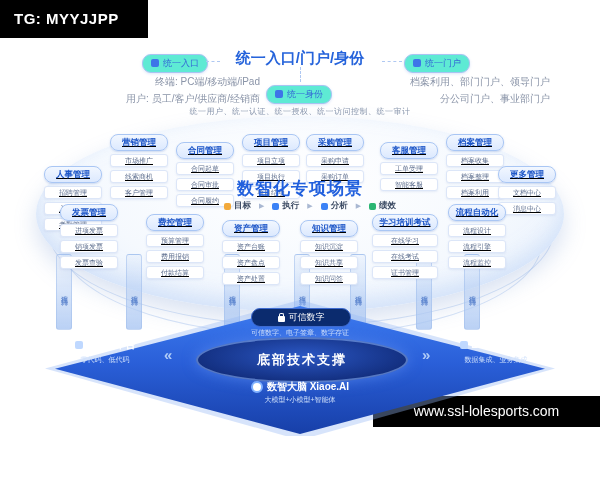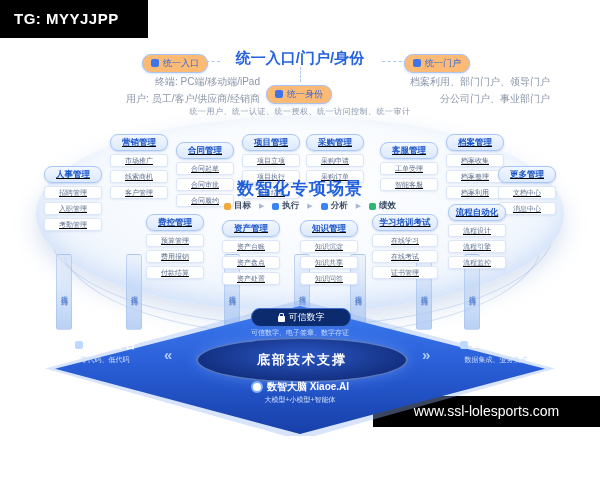--- a/index.html
+++ b/index.html
@@ -8,21 +8,21 @@
   .abs{position:absolute;}
 
   
   .tg-badge{left:0;top:0;width:148px;height:38px;background:#000;color:#fff;font-size:15px;
             font-weight:bold;line-height:38px;padding-left:14px;box-sizing:border-box;letter-spacing:.5px;}
   .url-badge{right:0;bottom:9px;width:227px;height:31px;background:#000;color:#fff;font-size:14px;
              text-align:center;line-height:31px;}
 
   
   .main-title{left:220px;top:49px;width:160px;text-align:center;font-size:15px;font-weight:bold;color:#2563DB;}
-  .pill-badge{height:17px;border:1px solid #A8C4F2;border-radius:9px;background:#fdba74;color:#3468D6;
+  .pill-badge{height:17px;border:1px solid #A8C4F2;border-radius:9px;background:#5eead4;color:#3468D6;
               font-size:9px;display:inline-flex;align-items:center;gap:4px;padding:0 8px;
               box-shadow:0 1px 3px rgba(60,110,220,.18);white-space:nowrap;}
   .pill-ico{width:8px;height:8px;background:#3E74E8;border-radius:2px;flex:0 0 auto;}
   .side-note{font-size:10px;color:#8A94A8;line-height:1.7;text-align:right;}
   .identity-line{left:100px;top:106px;width:400px;text-align:center;font-size:8px;color:#8A97AD;letter-spacing:.5px;}
   .dash-h{border-top:1px dashed #AFC8F2;height:0;}
   .dash-v{border-left:1px dashed #AFC8F2;width:0;}
 
   
   .stage-ring{border-radius:50%;border:1px solid rgba(165,192,238,.45);z-index:0;}
@@ -203,20 +203,28 @@
         <i class="step-dot" style="background: rgb(59, 130, 246);"></i>
         <span>分析</span>
       </span>
     <span class="step-arrow">▶</span>
     <span class="step">
         <i class="step-dot" style="background: rgb(43, 182, 115);"></i>
         <span>绩效</span>
       </span>
   </div>
 
+  <div class="abs module" style="left:60px;top:204px;">
+    <div class="mod-title">发票管理</div>
+    <div>
+        <div class="mod-item">进项发票</div>
+        <div class="mod-item">销项发票</div>
+        <div class="mod-item">发票查验</div>
+      </div>
+  </div>
   <div class="abs module" style="left:146px;top:214px;">
     <div class="mod-title">费控管理</div>
     <div>
         <div class="mod-item">预算管理</div>
         <div class="mod-item">费用报销</div>
         <div class="mod-item">付款结算</div>
       </div>
   </div>
   <div class="abs module" style="left:222px;top:220px;">
     <div class="mod-title">资产管理</div>

